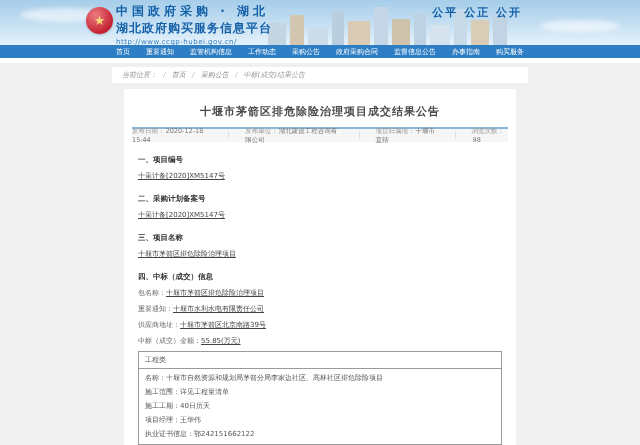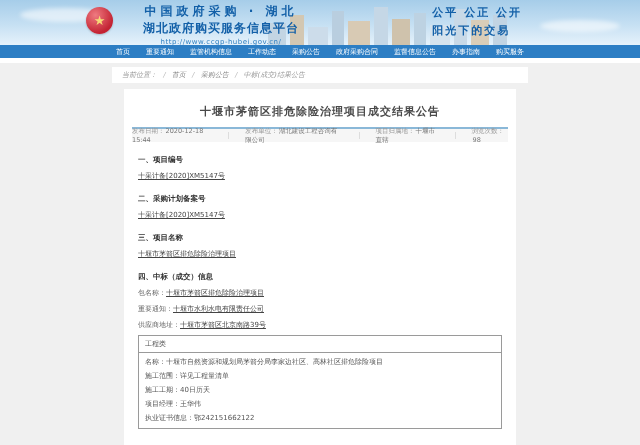--- a/index.html
+++ b/index.html
@@ -23,21 +23,21 @@
   .b7 { left:392px; width:18px; height:26px; background:#cfc2ac; }
   .b8 { left:414px; width:12px; height:32px; background:#bdd2e2; }
   .b9 { left:430px; width:20px; height:20px; background:#d5e3ee; }
   .b10 { left:454px; width:13px; height:36px; background:#c8d9e7; }
   .b11 { left:471px; width:18px; height:25px; background:#d9cdb8; }
   .b12 { left:493px; width:14px; height:30px; background:#c2d4e3; }
   .emblem { position:absolute; left:86px; top:7px; width:27px; height:27px; border-radius:50%;
     background:radial-gradient(circle at 35% 30%,#ef7a80,#c32333 70%);
     display:flex; align-items:center; justify-content:center;
     color:#f7d977; font-size:13px; line-height:1; box-shadow:0 1px 2px rgba(0,0,0,.2); }
-  .brand { position:absolute; left:116px; top:3px; width:210px; text-align:center; color:#1360a8; }
+  .brand { position:absolute; left:116px; top:3px; width:210px; color:#1360a8; }
   .brand-l1 { font-size:12px; font-weight:bold; letter-spacing:4px; }
   .brand-l2 { font-size:12px; font-weight:bold; letter-spacing:1px; }
   .brand-url { font-size:7px; color:#2f7fc0; margin-top:1px; letter-spacing:.5px; }
   .slogan { position:absolute; right:118px; top:5px; color:#1360a8; font-weight:bold;
     font-size:11px; letter-spacing:2px; text-align:left; }
   .slogan div { margin-bottom:3px; }
 
   
   .topnav { height:13px; background:#2d7ec4; display:flex; justify-content:center;
     align-items:center; gap:16px; }
@@ -96,21 +96,20 @@
   <div class="emblem">
     <span>★</span>
   </div>
   <div class="brand">
     <div class="brand-l1">中国政府采购 · 湖北</div>
     <div class="brand-l2">湖北政府购买服务信息平台</div>
     <div class="brand-url">http://www.ccgp-hubei.gov.cn/</div>
   </div>
   <div class="slogan">
     <div>公平 公正 公开</div>
-    <div>阳光下的交易</div>
   </div>
 </header>
 
 <nav class="topnav">
   <a class="nav-item">首页</a>
   <a class="nav-item">重要通知</a>
   <a class="nav-item">监管机构信息</a>
   <a class="nav-item">工作动态</a>
   <a class="nav-item">采购公告</a>
   <a class="nav-item">政府采购合同</a>
@@ -171,20 +170,23 @@
       <div>
         <div class="kv">
           <span class="k">包名称：</span><span class="v">十堰市茅箭区排危除险治理项目</span>
         </div>
         <div class="kv">
           <span class="k">重要通知：</span><span class="v">十堰市水利水电有限责任公司</span>
         </div>
         <div class="kv">
           <span class="k">供应商地址：</span><span class="v">十堰市茅箭区北京南路39号</span>
         </div>
+        <div class="kv">
+          <span class="k">中标（成交）金额：</span><span class="v">55.85(万元)</span>
+        </div>
         <div class="detail-box">
           <div class="detail-head">工程类</div>
           <div class="detail-row">名称：十堰市自然资源和规划局茅箭分局李家边社区、高林社区排危除险项目</div>
           <div class="detail-row">施工范围：详见工程量清单</div>
           <div class="detail-row">施工工期：40日历天</div>
           <div class="detail-row">项目经理：王华伟</div>
           <div class="detail-row">执业证书信息：鄂242151662122</div>
         </div>
       </div>
 

